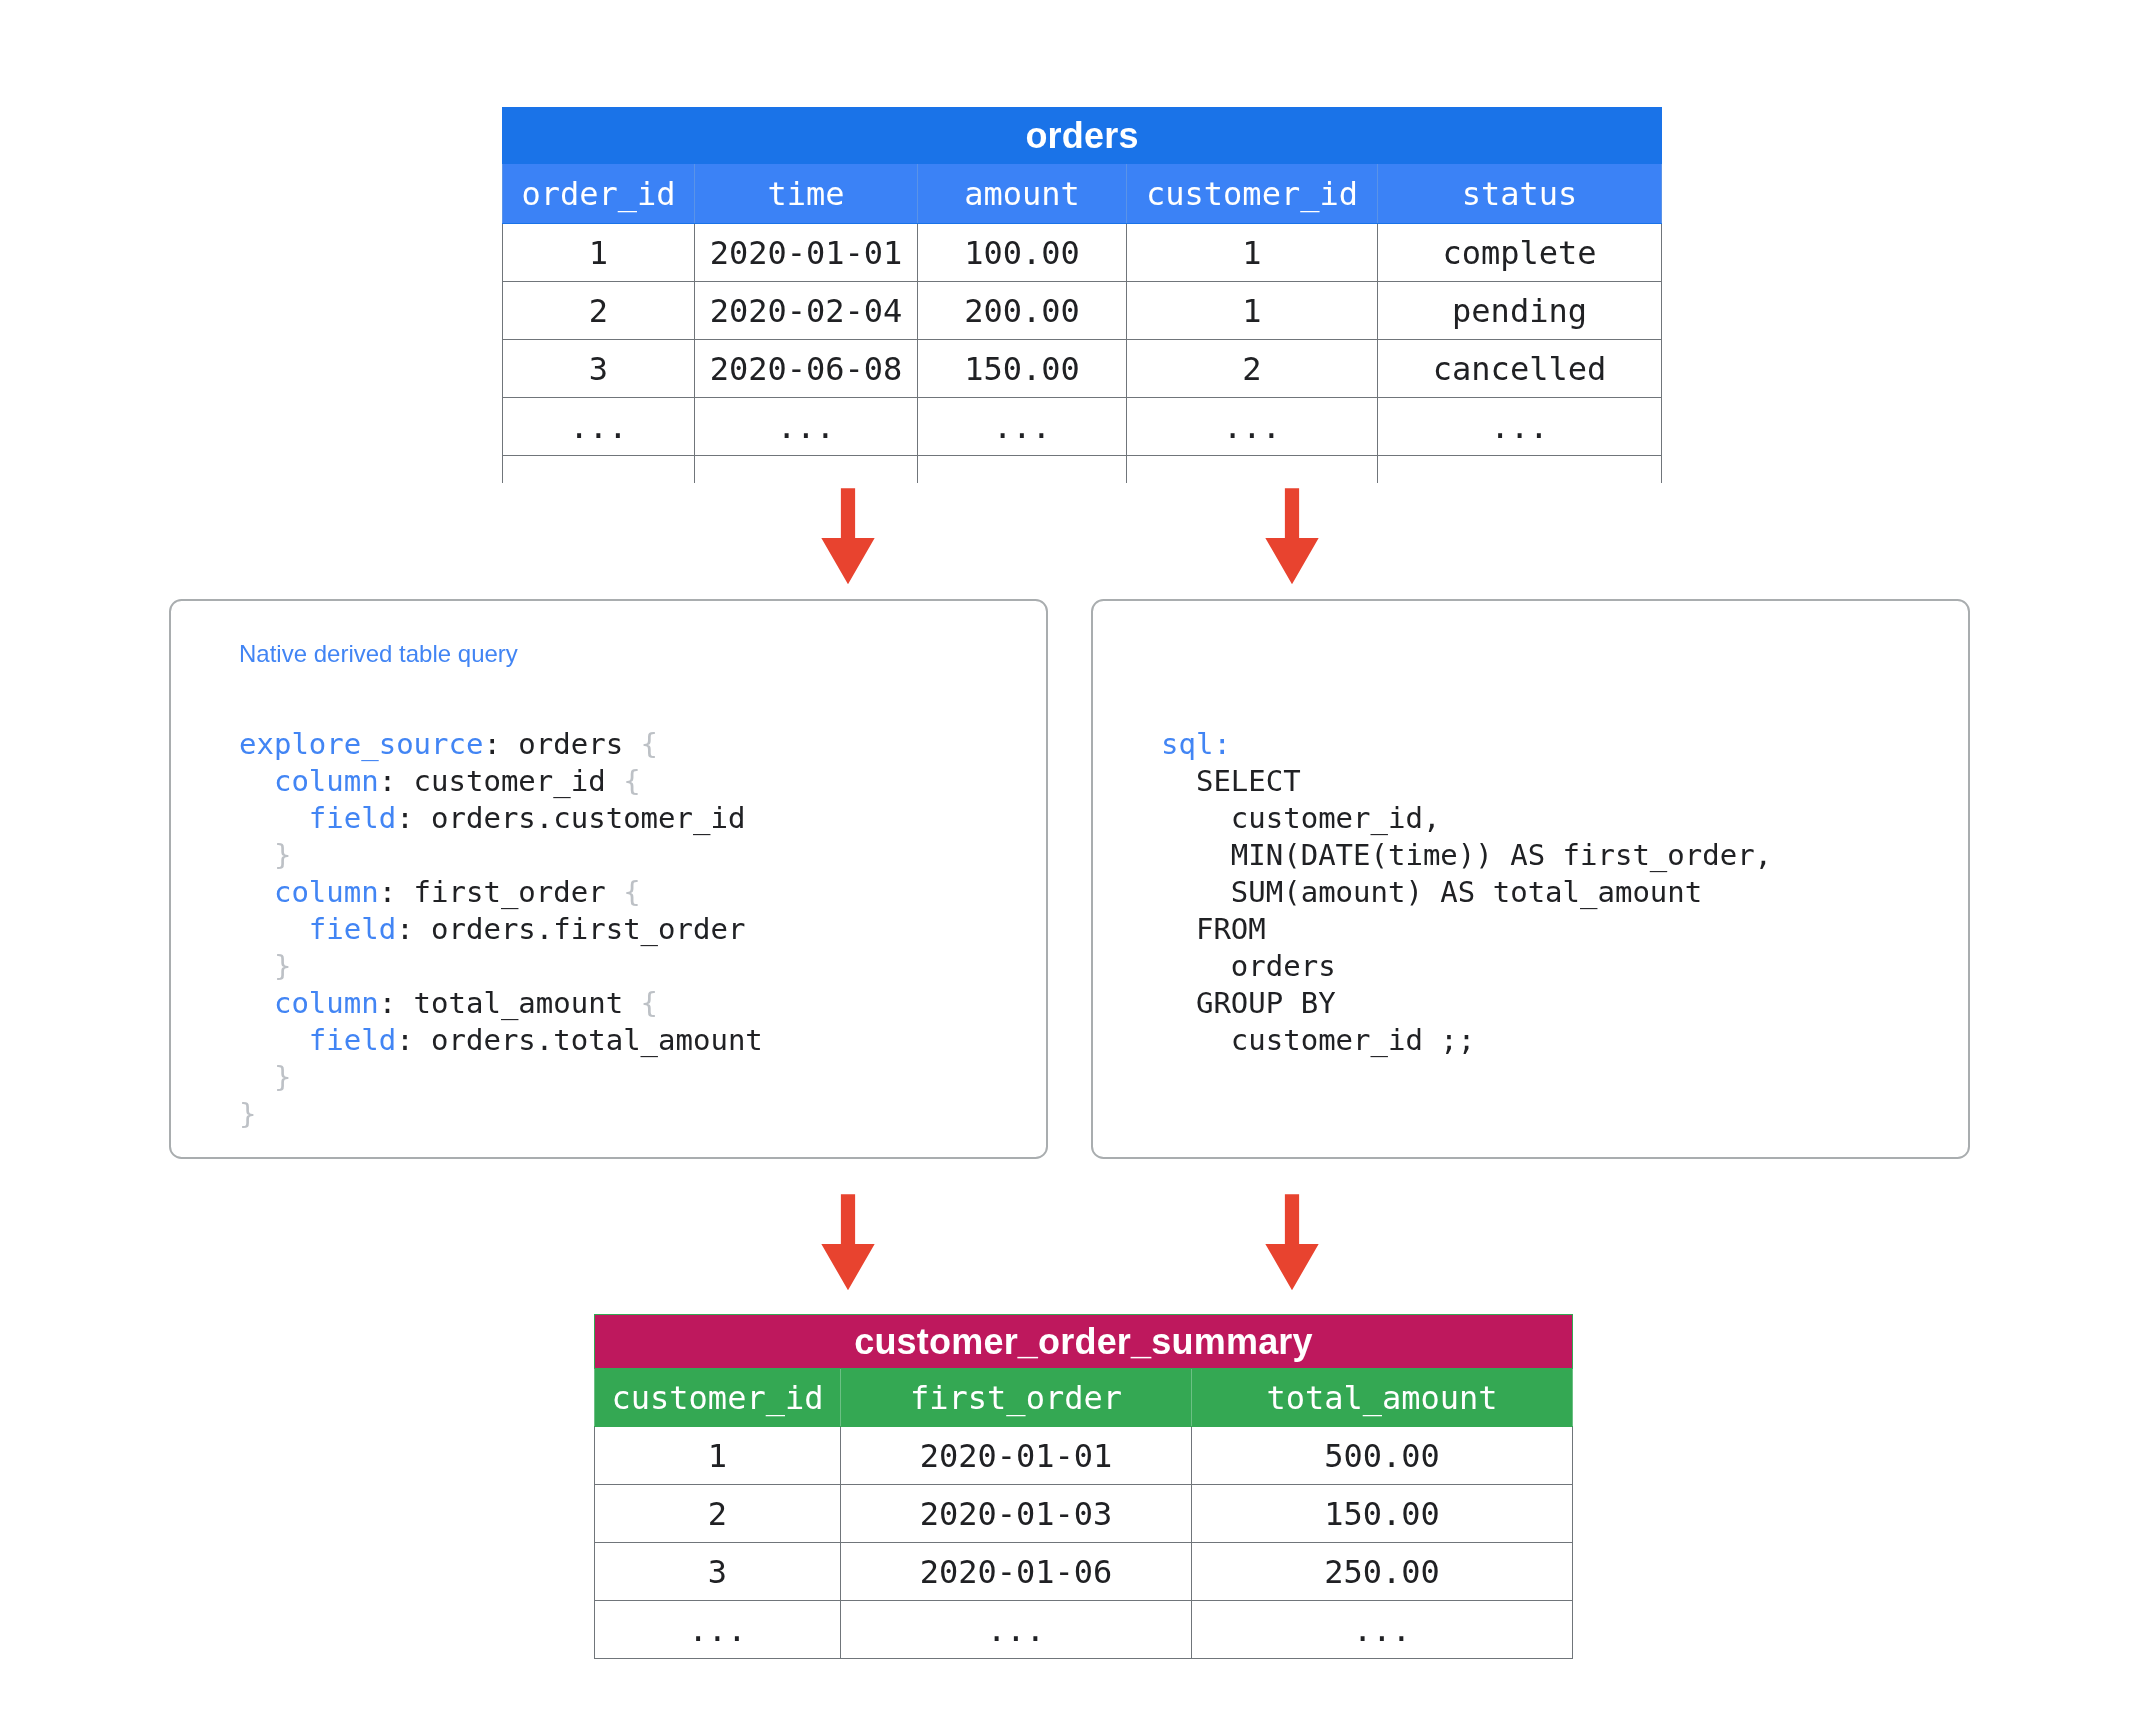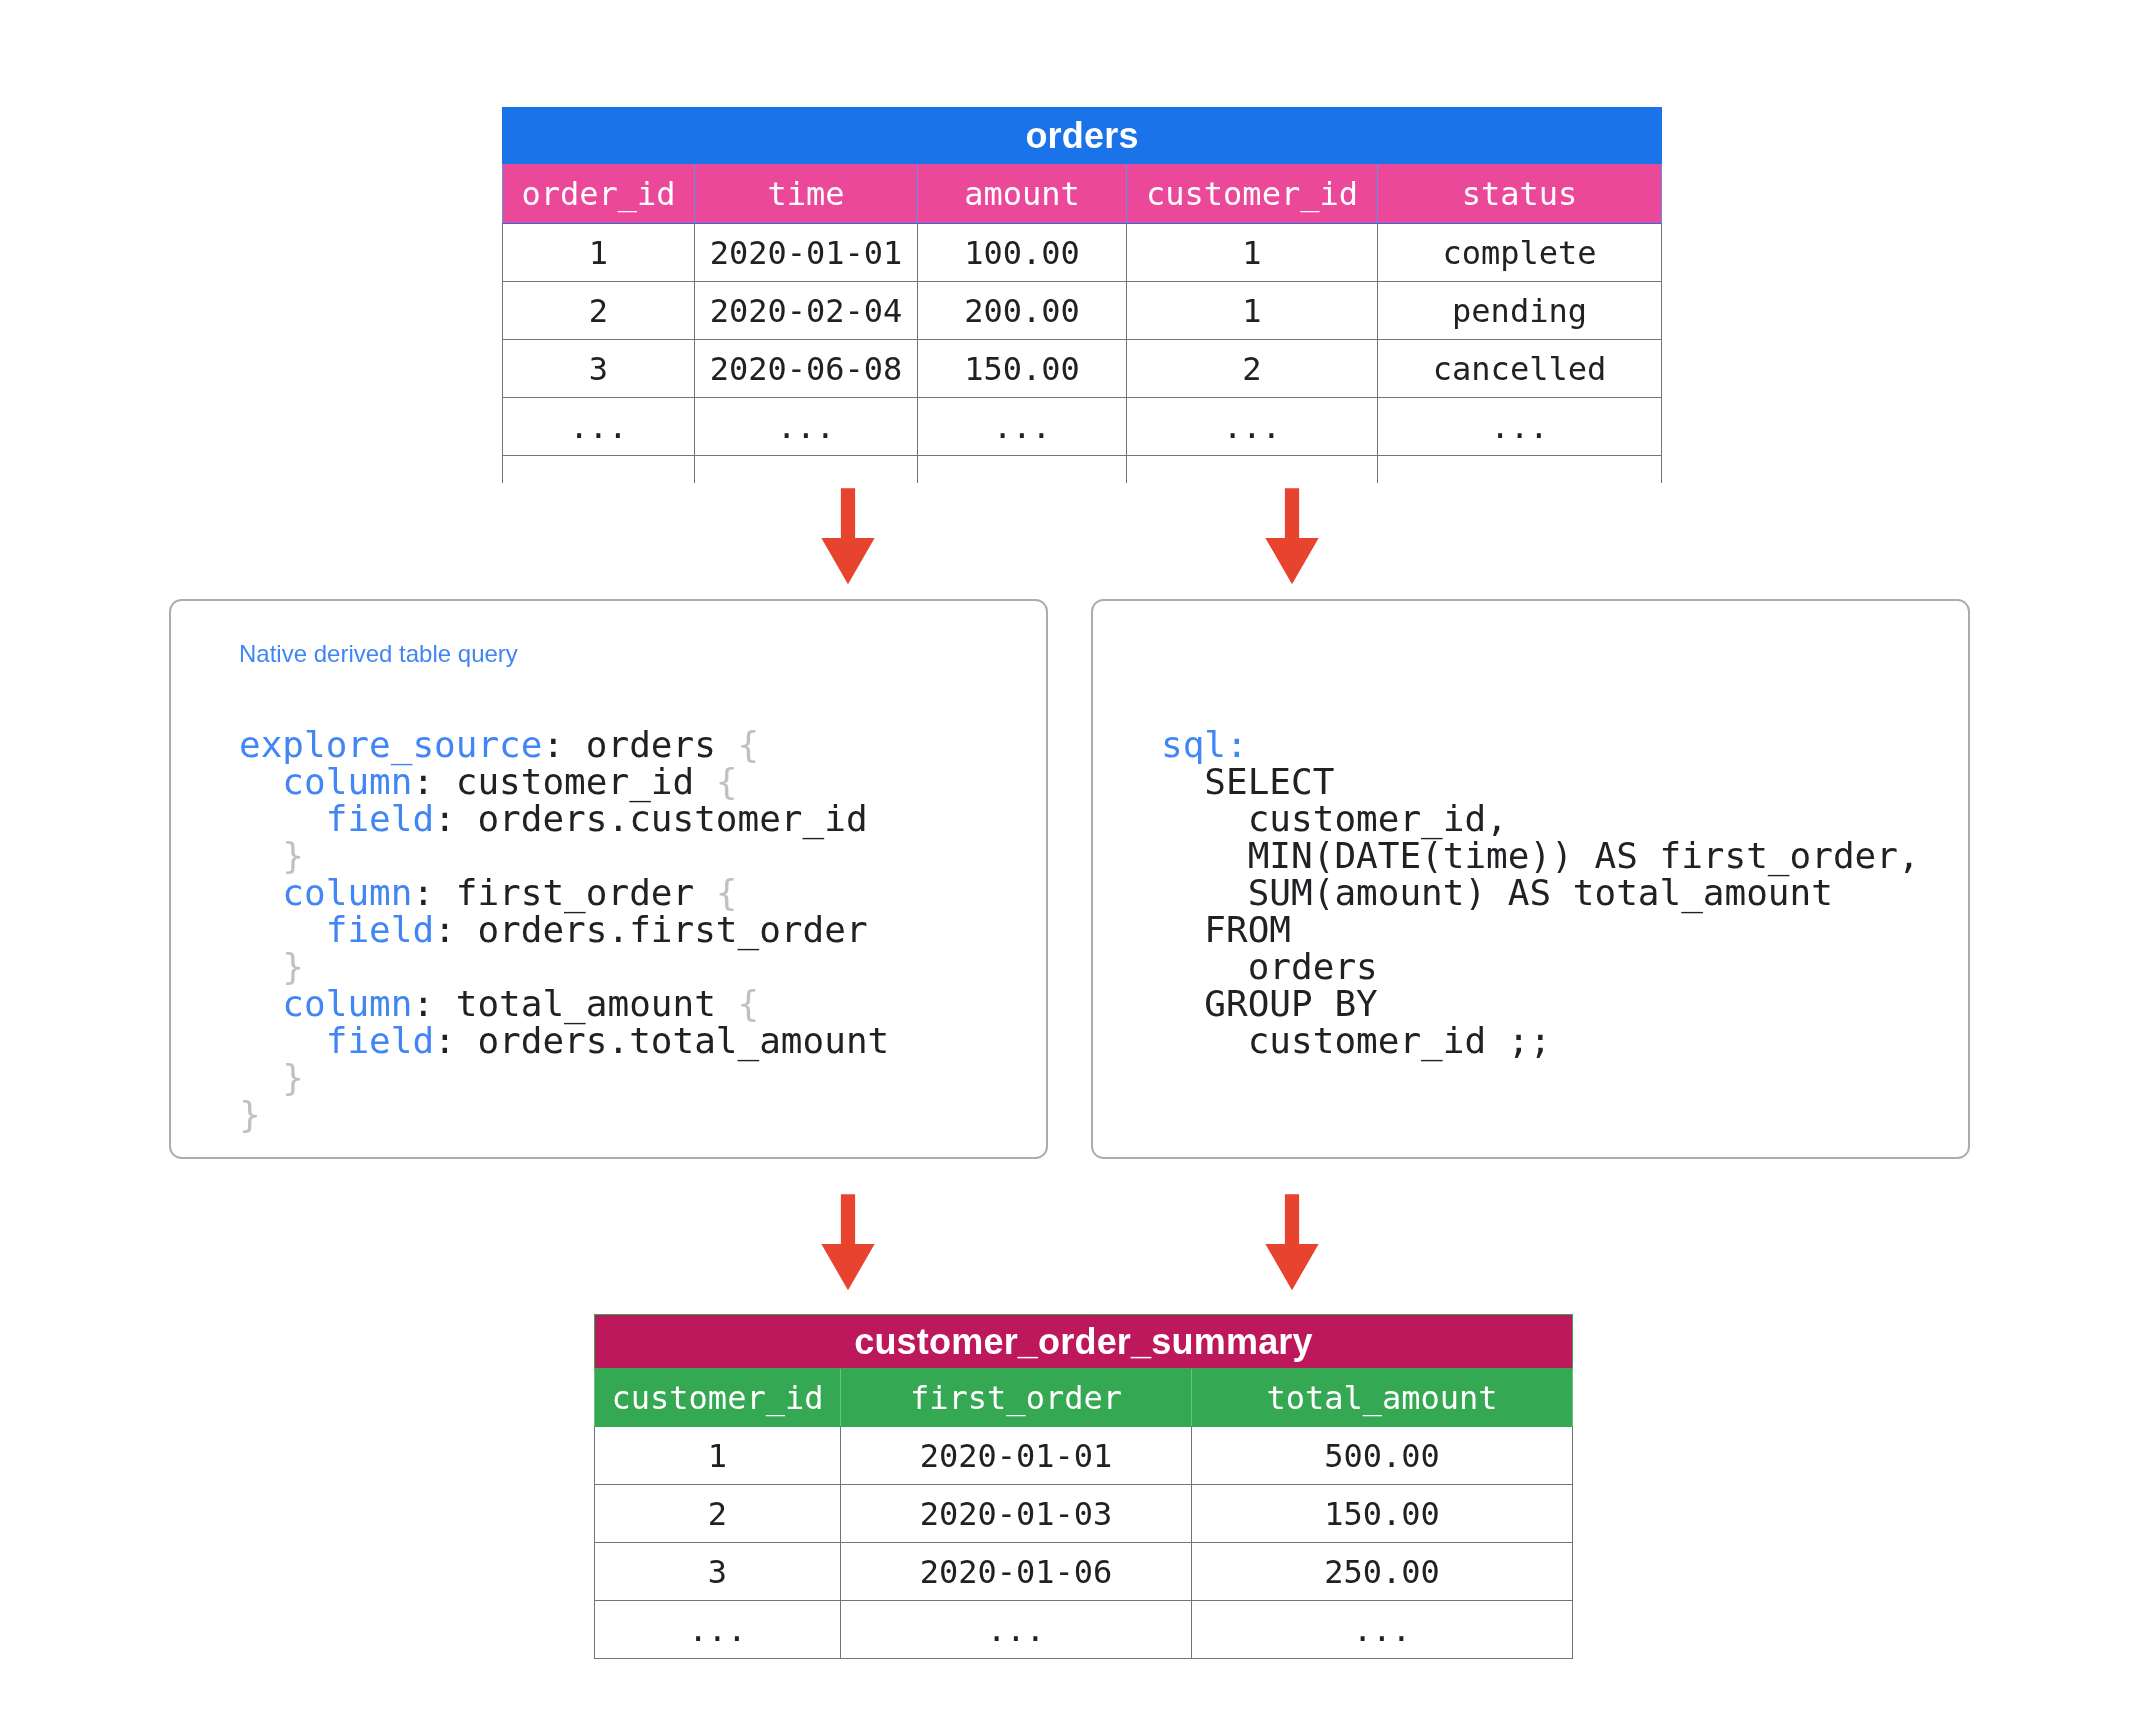--- a/index.html
+++ b/index.html
@@ -43,21 +43,21 @@
 
   
   #orders-table { left: 502px; top: 107px; width: 1160px; }
   #orders-table .title-row th {
     background: #1a73e8;
     border-color: #1a73e8;
     height: 55px;
     font-size: 36px;
   }
   #orders-table .head-row th {
-    background: #ec4899;
+    background: #3b82f6;
     border-left-color: #5a93e8;
     border-right-color: #5a93e8;
     border-top-color: #7aa7ee;
     border-bottom-color: #1a73e8;
     height: 59px;
     font-size: 32px;
   }
   #orders-table td {
     height: 57px;
     font-size: 32px;
@@ -109,21 +109,21 @@
     font-size: 24px;
     font-family: "Liberation Sans", sans-serif;
     font-weight: 400;
     white-space: nowrap;
   }
   .code {
     position: absolute;
     left: 68px;
     top: 125px;
     font-family: "DejaVu Sans Mono", "Liberation Mono", monospace;
-    font-size: 36px;
+    font-size: 29px;
     line-height: 37px;
     color: #202124;
     white-space: pre;
   }
   .kw   { color: #4285f4; }
   .brc  { color: #bdc1c6; }
 
   
   .arrow {
     position: absolute;

